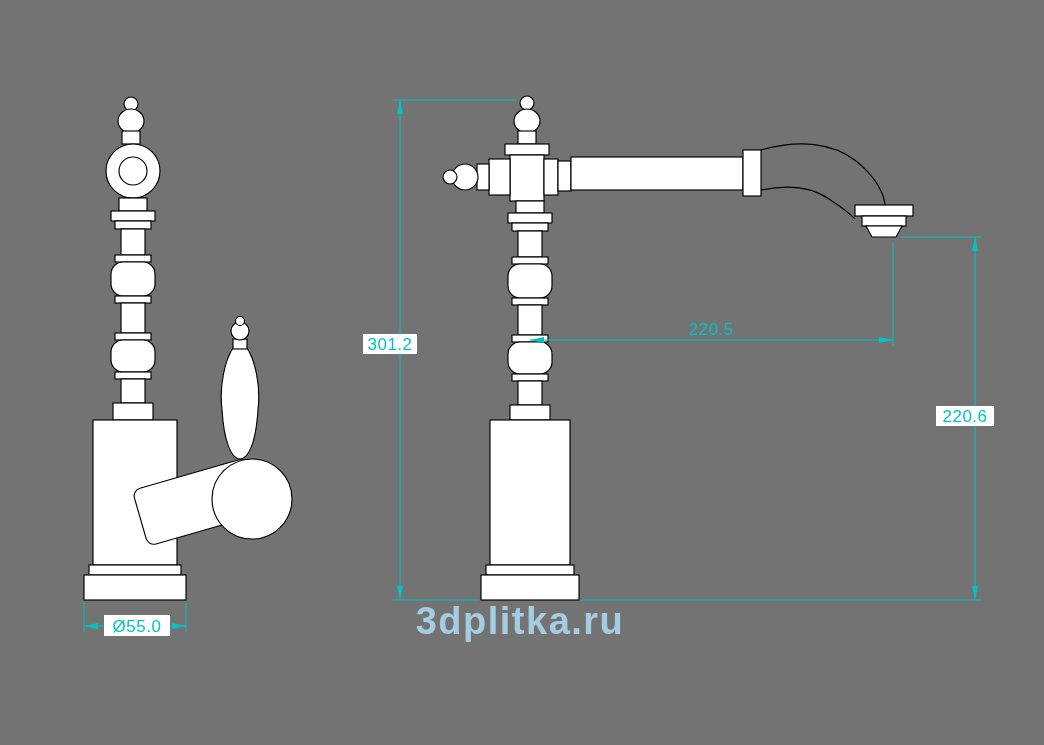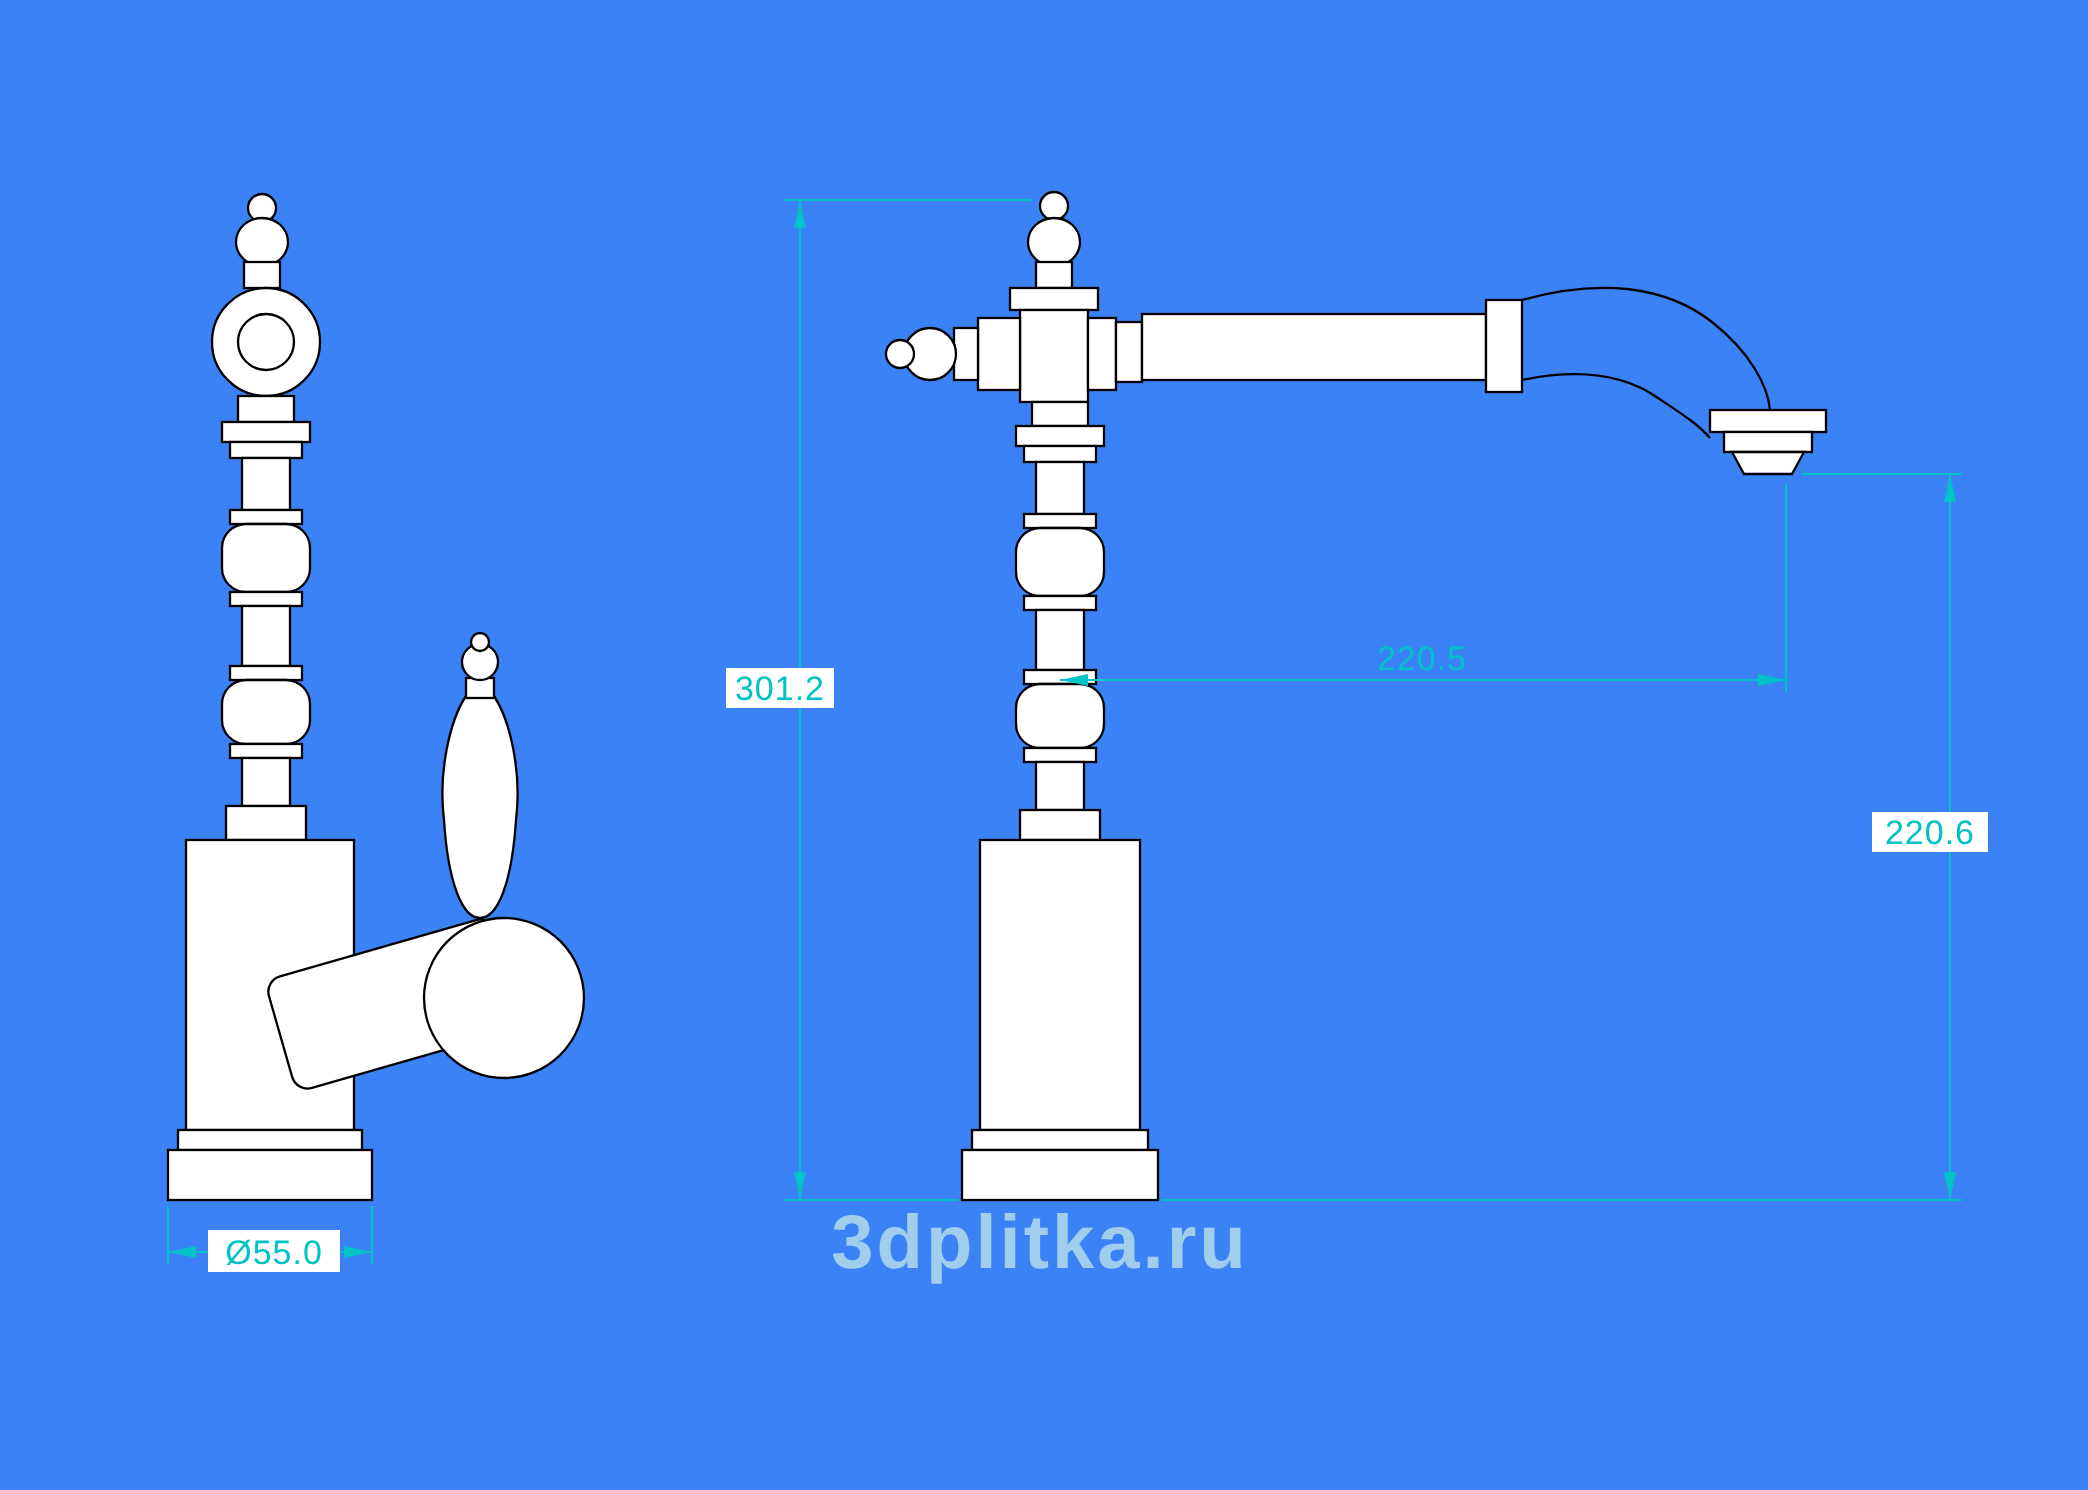--- a/index.html
+++ b/index.html
@@ -1,16 +1,16 @@
 <!DOCTYPE html>
 <html><head>
 <meta charset="utf-8">
 <style>
   html,body{margin:0;padding:0;background:#fff;}
-  .page{position:relative;width:1044px;height:745px;background:#3b82f6;overflow:hidden;
+  .page{position:relative;width:1044px;height:745px;background:#737373;overflow:hidden;
         font-family:"Liberation Sans",sans-serif;}
   svg{display:block;}
   .ink{stroke:#000;stroke-width:1.15;fill:#fff;}
   .ink-line{stroke:#000;stroke-width:1.15;fill:none;}
   .dim-line{stroke:#00c3c7;stroke-width:1;fill:none;}
   .dim-arrow{fill:#00c3c7;stroke:none;}
   .dim-knockout{fill:#ffffff;stroke:none;}
   .dim-text{fill:#00c3c7;font-size:17px;letter-spacing:.5px;text-anchor:middle;
             font-family:"Liberation Sans",sans-serif;}
   .watermark-text{fill:#a9d5ec;font-size:38px;font-weight:700;letter-spacing:1.5px;

